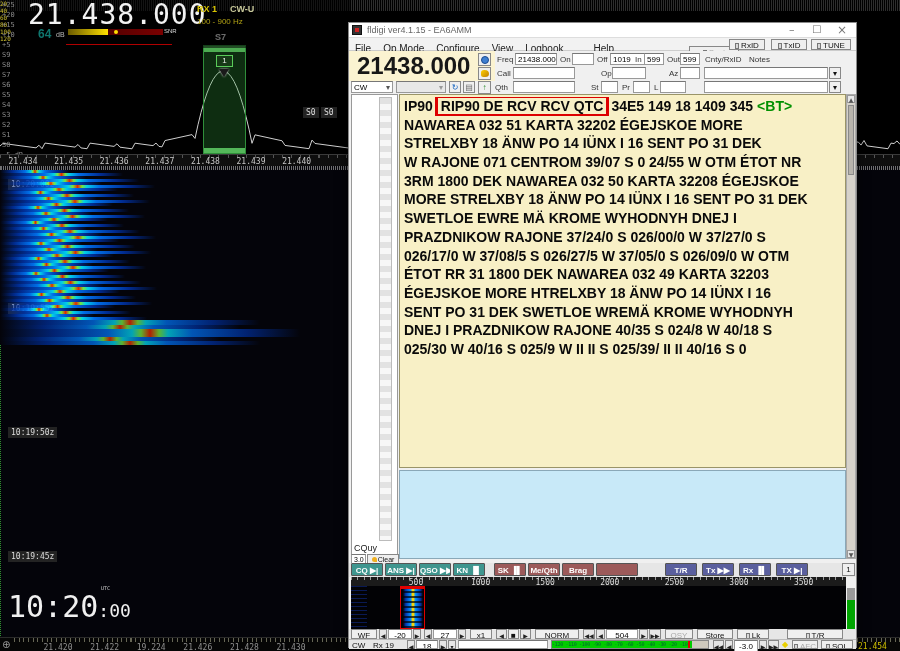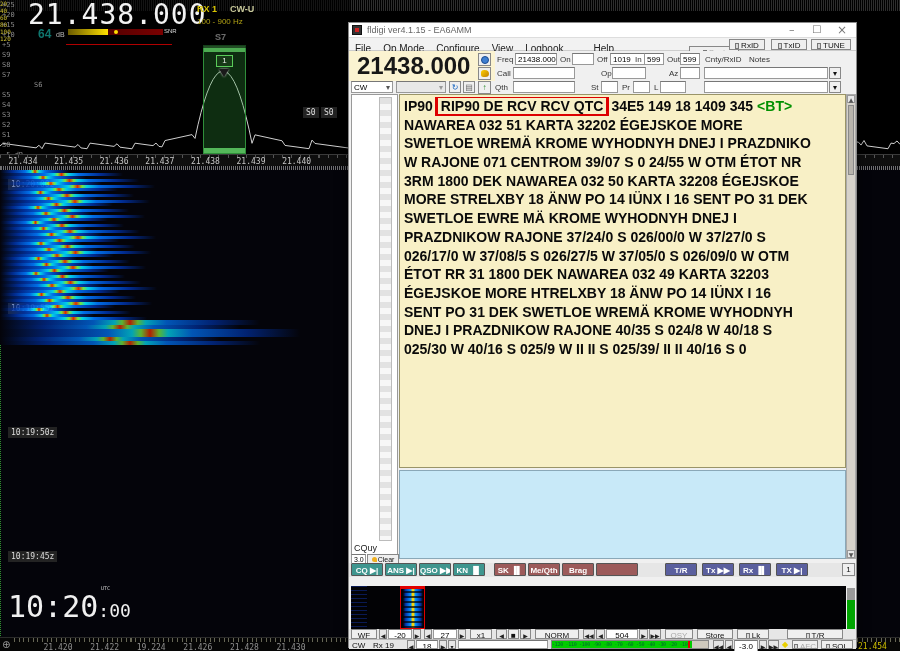--- a/index.html
+++ b/index.html
@@ -90,21 +90,21 @@
 
     <div id="smeter" class="abs" style="left:0;top:0;width:24px;height:170px;">
         <div class="tick" style="left: 2px; top: 1px;">+25</div>
         <div class="tick" style="left: 2px; top: 11px;">+20</div>
         <div class="tick" style="left: 2px; top: 21px;">+15</div>
         <div class="tick" style="left: 2px; top: 31px;">+10</div>
         <div class="tick" style="left: 2px; top: 41px;">+5</div>
         <div class="tick" style="left: 2px; top: 51px;">S9</div>
         <div class="tick" style="left: 2px; top: 61px;">S8</div>
         <div class="tick" style="left: 2px; top: 71px;">S7</div>
-        <div class="tick" style="left: 2px; top: 81px; margin-left: 32px;">S6</div>
+        <div class="tick" style="left: 2px; top: 81px;">S6</div>
         <div class="tick" style="left: 2px; top: 91px;">S5</div>
         <div class="tick" style="left: 2px; top: 101px;">S4</div>
         <div class="tick" style="left: 2px; top: 111px;">S3</div>
         <div class="tick" style="left: 2px; top: 121px;">S2</div>
         <div class="tick" style="left: 2px; top: 131px;">S1</div>
         <div class="tick" style="left: 2px; top: 141px;">S0</div>
         <div class="tick" style="left: 2px; top: 151px;">-5 dB</div>
         <div class="tick" style="left: 2px; top: 161px;">-10 dB</div>
       </div>
 
@@ -291,21 +291,21 @@
     <div class="btn" style="left:18px;top:531px;width:32px;height:10px;font:7px 'Liberation Sans',sans-serif;">
       <span style="display:inline-block;width:5px;height:5px;background:#f0b020;border-radius:50% 50% 0 50%;margin-right:1px;"></span><span>Clear</span>
     </div>
 
     <div id="rxtext" class="abs" style="left:50px;top:71px;width:447px;height:374px;background:#f8f0c6;border:1px solid #9a9468;padding:2px 4px;overflow:hidden;">
       <div class="rxline">
         <span>IP90</span><span class="redbox">RIP90 DE RCV RCV QTC</span><span>34E5 149 18 1409 345</span><span class="bt">&lt;BT&gt;</span>
       </div>
       <div id="rxlines">
           <div class="rxline">NAWAREA 032 51 KARTA 32202 ÉGEJSKOE MORE</div>
-          <div class="rxline">SWETLOE WREMÄ KROME WYHODNYH DNEJ I PRAZDNIKO</div>
+          <div class="rxline">STRELXBY 18 ÄNW PO 14 IÜNX I 16 SENT PO 31 DEK</div>
           <div class="rxline">W RAJONE 071 CENTROM 39/07 S 0 24/55 W OTM ÉTOT NR</div>
           <div class="rxline">3RM 1800 DEK NAWAREA 032 50 KARTA 32208 ÉGEJSKOE</div>
           <div class="rxline">MORE STRELXBY 18 ÄNW PO 14 IÜNX I 16 SENT PO 31 DEK</div>
           <div class="rxline">SWETLOE EWRE MÄ KROME WYHODNYH DNEJ I</div>
           <div class="rxline">PRAZDNIKOW RAJONE 37/24/0 S 026/00/0 W 37/27/0 S</div>
           <div class="rxline">026/17/0 W 37/08/5 S 026/27/5 W 37/05/0 S 026/09/0 W OTM</div>
           <div class="rxline">ÉTOT RR 31 1800 DEK NAWAREA 032 49 KARTA 32203</div>
           <div class="rxline">ÉGEJSKOE MORE HTRELXBY 18 ÄNW PO 14 IÜNX I 16</div>
           <div class="rxline">SENT PO 31 DEK SWETLOE WREMÄ KROME WYHODNYH</div>
           <div class="rxline">DNEJ I PRAZDNIKOW RAJONE 40/35 S 024/8 W 40/18 S</div>
@@ -330,20 +330,30 @@
         <div class="macro maroon" style="left: 145px; width: 32px;">SK ▐▌</div>
         <div class="macro maroon" style="left: 179px; width: 32px;">Me/Qth</div>
         <div class="macro maroon" style="left: 213px; width: 32px;">Brag</div>
         <div class="macro maroon" style="left: 247px; width: 42px;"></div>
         <div class="macro blue" style="left: 316px; width: 32px;">T/R</div>
         <div class="macro blue" style="left: 353px; width: 32px;">Tx ▶▶</div>
         <div class="macro blue" style="left: 390px; width: 32px;">Rx ▐▌</div>
         <div class="macro blue" style="left: 427px; width: 32px;">TX ▶|</div>
       </div>
 
+    <div id="wfscale" class="abs" style="left:2px;top:554px;width:495px;height:9px;background:#1b1b1b;">
+      <div class="abs" style="left:0;top:0;width:495px;height:3px;background:repeating-linear-gradient(90deg,#999 0 1px,transparent 1px 6.46px);"></div>
+    <div class="wflbl" style="left: 65px; top: 1px;">500</div>
+        <div class="wflbl" style="left: 129.6px; top: 1px;">1000</div>
+        <div class="wflbl" style="left: 194.2px; top: 1px;">1500</div>
+        <div class="wflbl" style="left: 258.8px; top: 1px;">2000</div>
+        <div class="wflbl" style="left: 323.4px; top: 1px;">2500</div>
+        <div class="wflbl" style="left: 388px; top: 1px;">3000</div>
+        <div class="wflbl" style="left: 452.6px; top: 1px;">3500</div>
+      </div>
 
     <div class="abs" style="left:2px;top:563px;width:495px;height:43px;background:#020205;overflow:hidden;">
       <div class="abs" style="left:0;top:0;width:16px;height:43px;background:repeating-linear-gradient(180deg,rgba(20,60,200,.4) 0 1px,rgba(0,0,20,0) 1px 4px);"></div>
       <div class="abs" style="left:52px;top:0;width:20px;height:43px;background:linear-gradient(90deg,rgba(0,30,120,0) 0%,#0038b0 14%,#0090ff 38%,#ffd800 48%,#ff7000 50%,#ffd800 52%,#0090ff 62%,#0038b0 86%,rgba(0,30,120,0) 100%);">
         <div class="abs" style="left:0;top:0;width:100%;height:100%;background:repeating-linear-gradient(180deg,rgba(0,0,8,.7) 0 2px,rgba(0,0,8,0) 2px 5px);"></div>
       </div>
       <div class="abs" style="left:49px;top:0;width:25px;height:43px;border:1px solid #e00000;border-top:3px solid #e00000;"></div>
     </div>
 
     <div class="abs" style="left:498px;top:565px;width:8px;height:57px;background:#00a400;">

